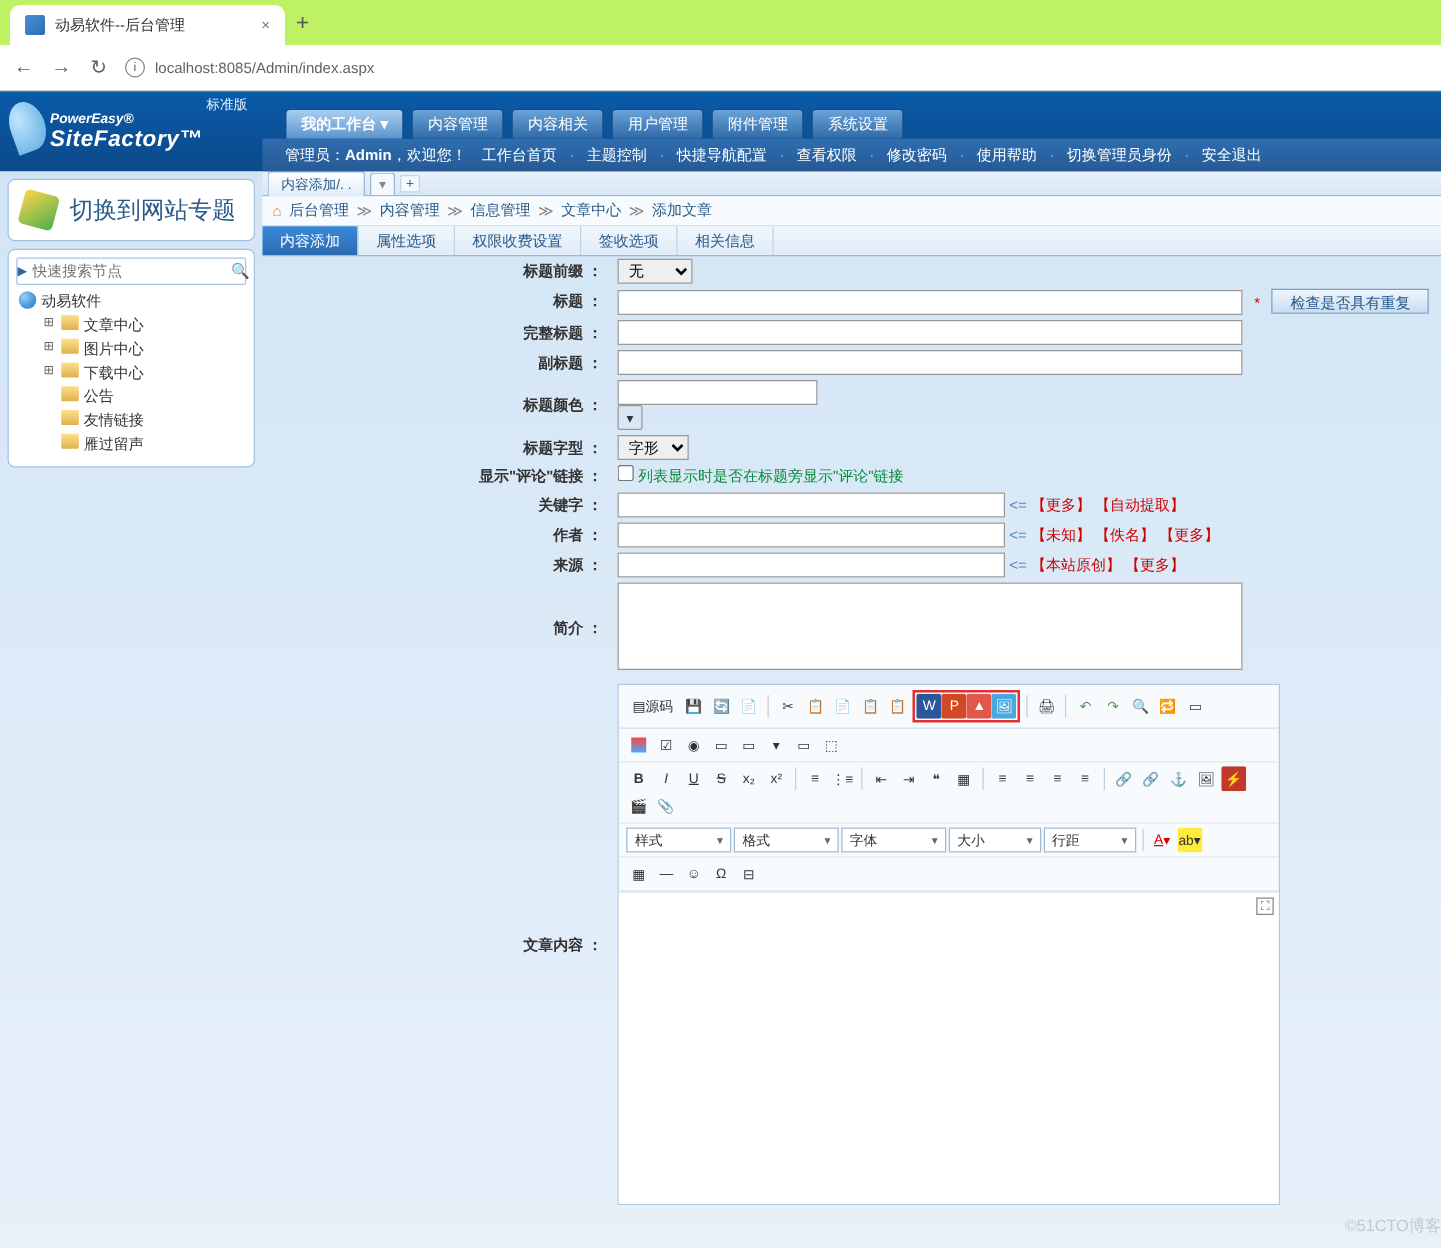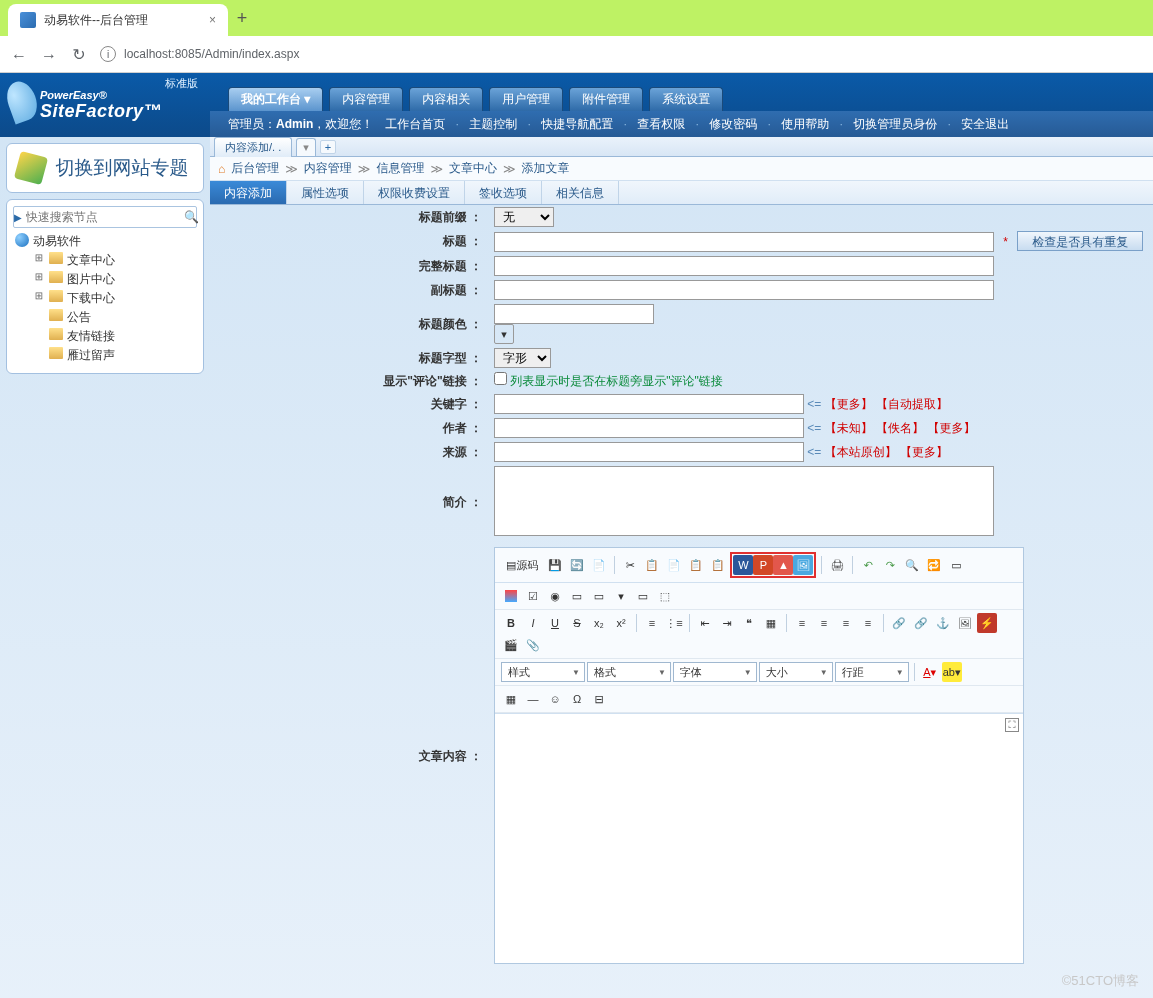--- a/index.html
+++ b/index.html
@@ -81,21 +81,21 @@
 .tb-btn { width: 20px; height: 20px; border: 1px solid transparent; display: flex; align-items: center; justify-content: center; cursor: pointer; font-size: 11px; border-radius: 2px; }
 .tb-sep { width: 1px; height: 18px; background: #c0d0e0; margin: 0 3px; }
 .tb-src { font-size: 11px; padding: 0 4px; width: auto; }
 .highlight-box { border: 2px solid #e03030; padding: 1px; display: flex; }
 .tb-combo { height: 20px; border: 1px solid #a0b8d0; background: #fff; display: flex; align-items: center; padding: 0 4px 0 6px; gap: 6px; font-size: 11px; cursor: pointer; }
 .tb-combo .dd { font-size: 8px; color: #666; }
 .editor-row2, .editor-row3, .editor-row4, .editor-row5 { padding: 3px 6px; display: flex; gap: 2px; align-items: center; border-bottom: 1px solid #e0e8f0; flex-wrap: wrap; }
 .editor-content { height: 250px; background: #fff; border-top: 1px solid #d0e0f0; position: relative; }
 .maximize { position: absolute; right: 4px; top: 4px; width: 14px; height: 14px; border: 1px solid #888; cursor: pointer; display: flex; align-items: center; justify-content: center; font-size: 10px; color: #666; }
 .color-swatch { width: 12px; height: 12px; display: inline-block; }
-.watermark { position: fixed; right: 14px; bottom: 8px; color: #c8c8c8; font-size: 13px; }
+.watermark { position: fixed; right: 0; bottom: 8px; color: #c8c8c8; font-size: 13px; }
 
 textarea.intro { width: 500px; height: 70px; border: 1px solid #999; font-size: 12px; padding: 2px; resize: none; }
 </style>
 </head>
 <body>
 
 <div class="browser-chrome">
   <div class="tab-bar">
     <div class="browser-tab">
       <span class="favicon"></span>

